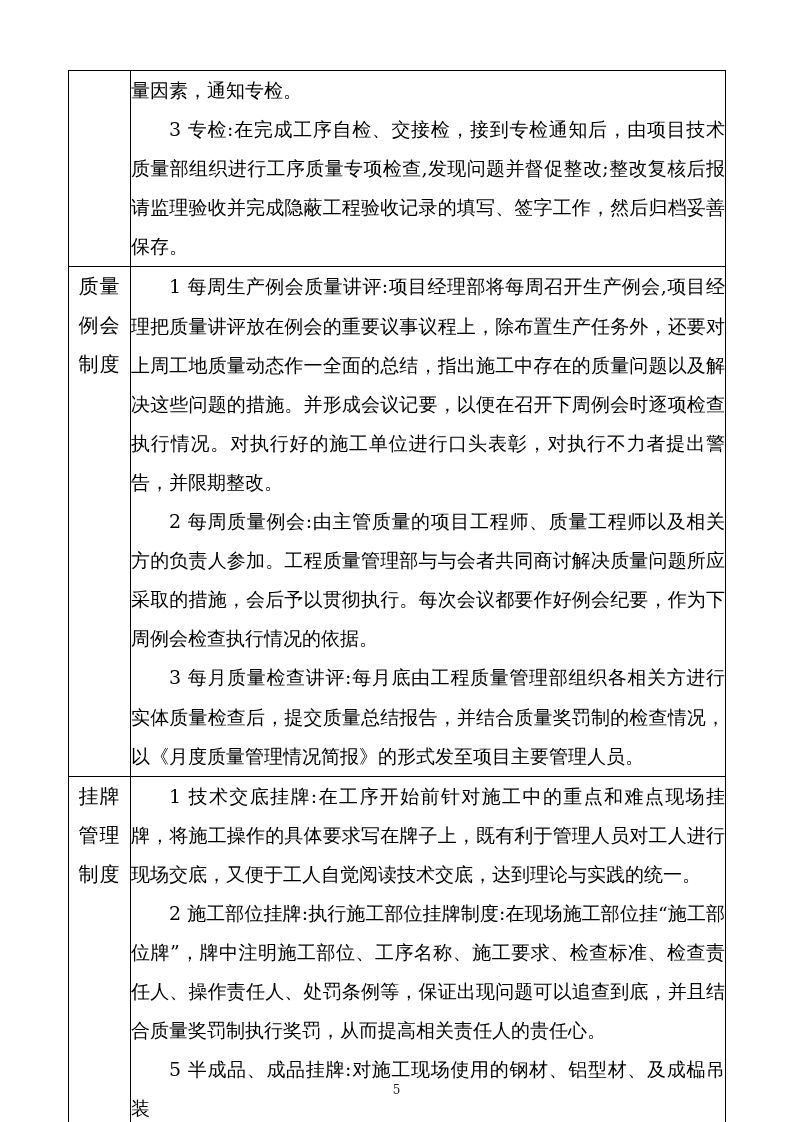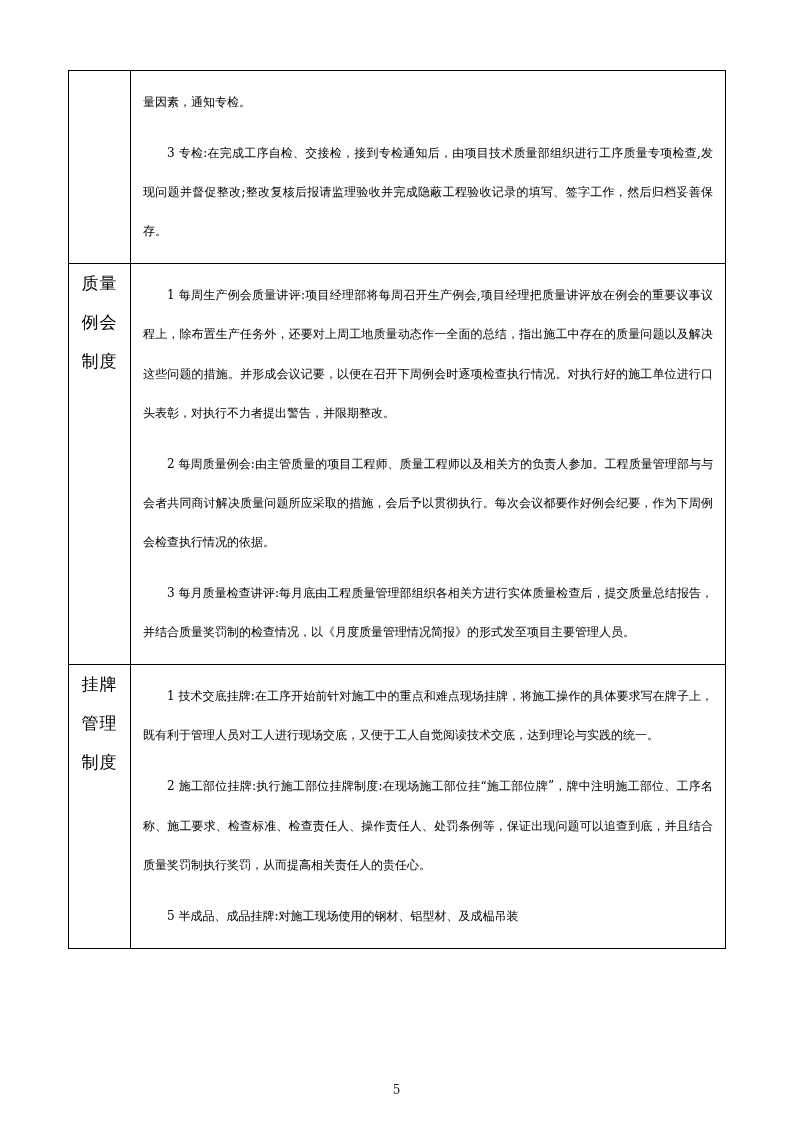--- a/index.html
+++ b/index.html
@@ -43,41 +43,41 @@
   .col-label {
     width: 61px;
   }
   .col-body {
     width: 594px;
   }
 
   .label-cell {
     text-align: center;
     vertical-align: middle;
-    font-size: 17px;
+    font-size: 20px;
     line-height: 39px;
     font-family: "DejaVu Serif", "Liberation Serif", serif;
     letter-spacing: 1px;
     padding: 0 2px;
   }
   .label-cell .label-line {
     display: block;
     white-space: nowrap;
   }
 
   .body-cell {
     padding: 4px 9px 4px 10px;
   }
 
   .para {
-    font-size: 12px;
+    font-size: 19px;
     line-height: 39.1px;
     text-align: justify;
     text-justify: inter-ideograph;
-    margin: 12px;
+    margin: 0;
     text-indent: 2em;
     font-family: "DejaVu Serif", "Liberation Serif", serif;
     word-break: break-all;
   }
   .para.no-indent {
     text-indent: 0;
   }
 
   .page-number {
     position: absolute;

